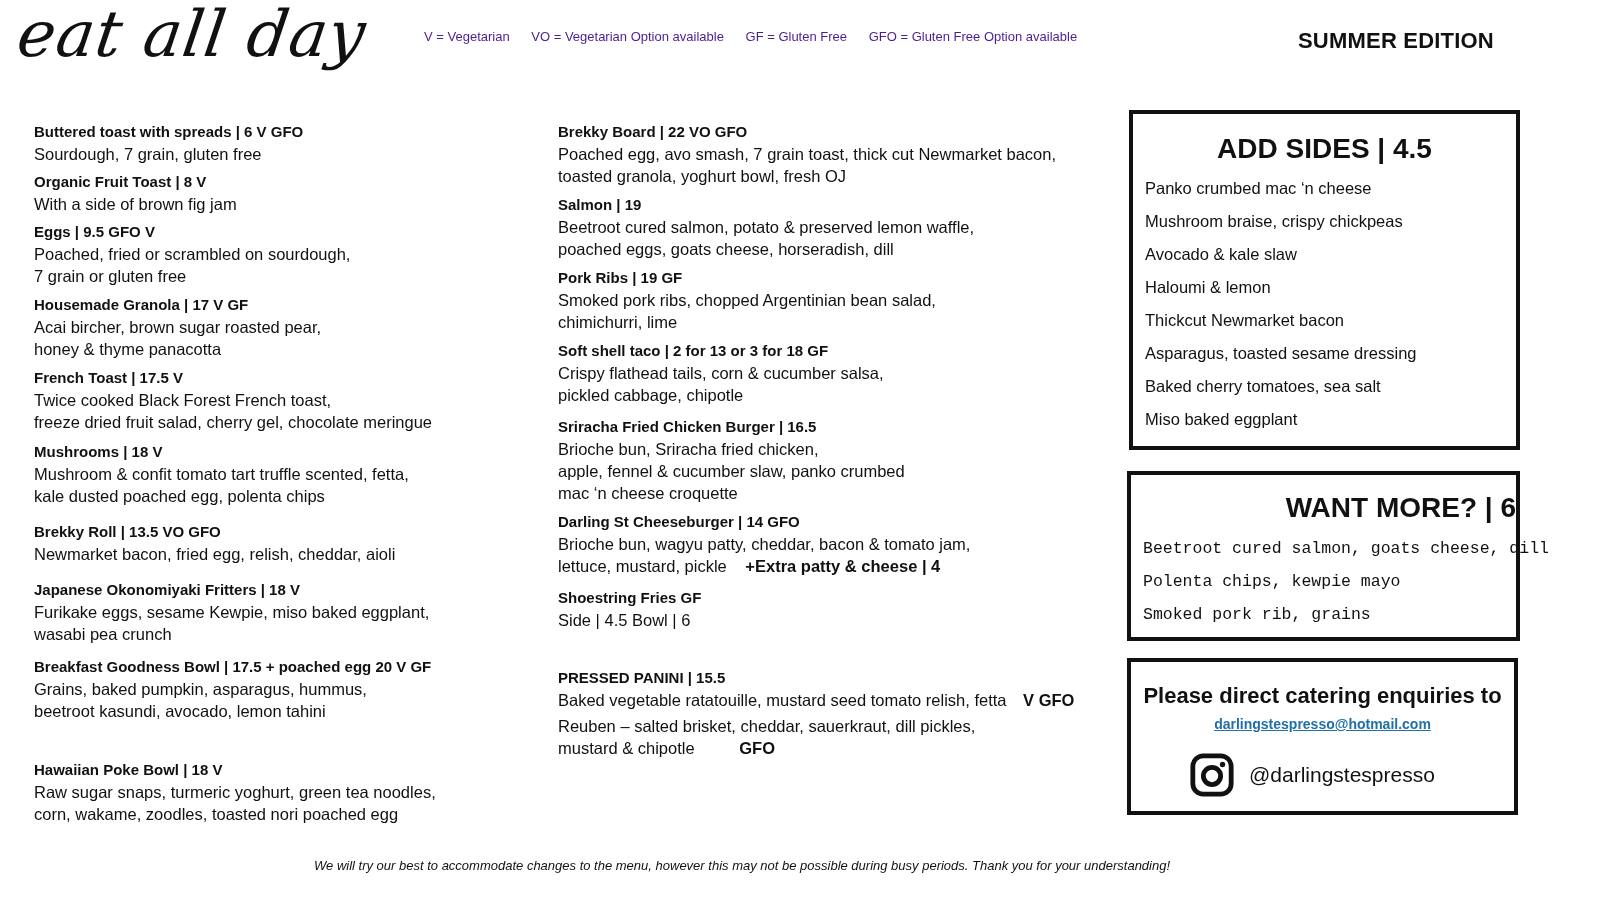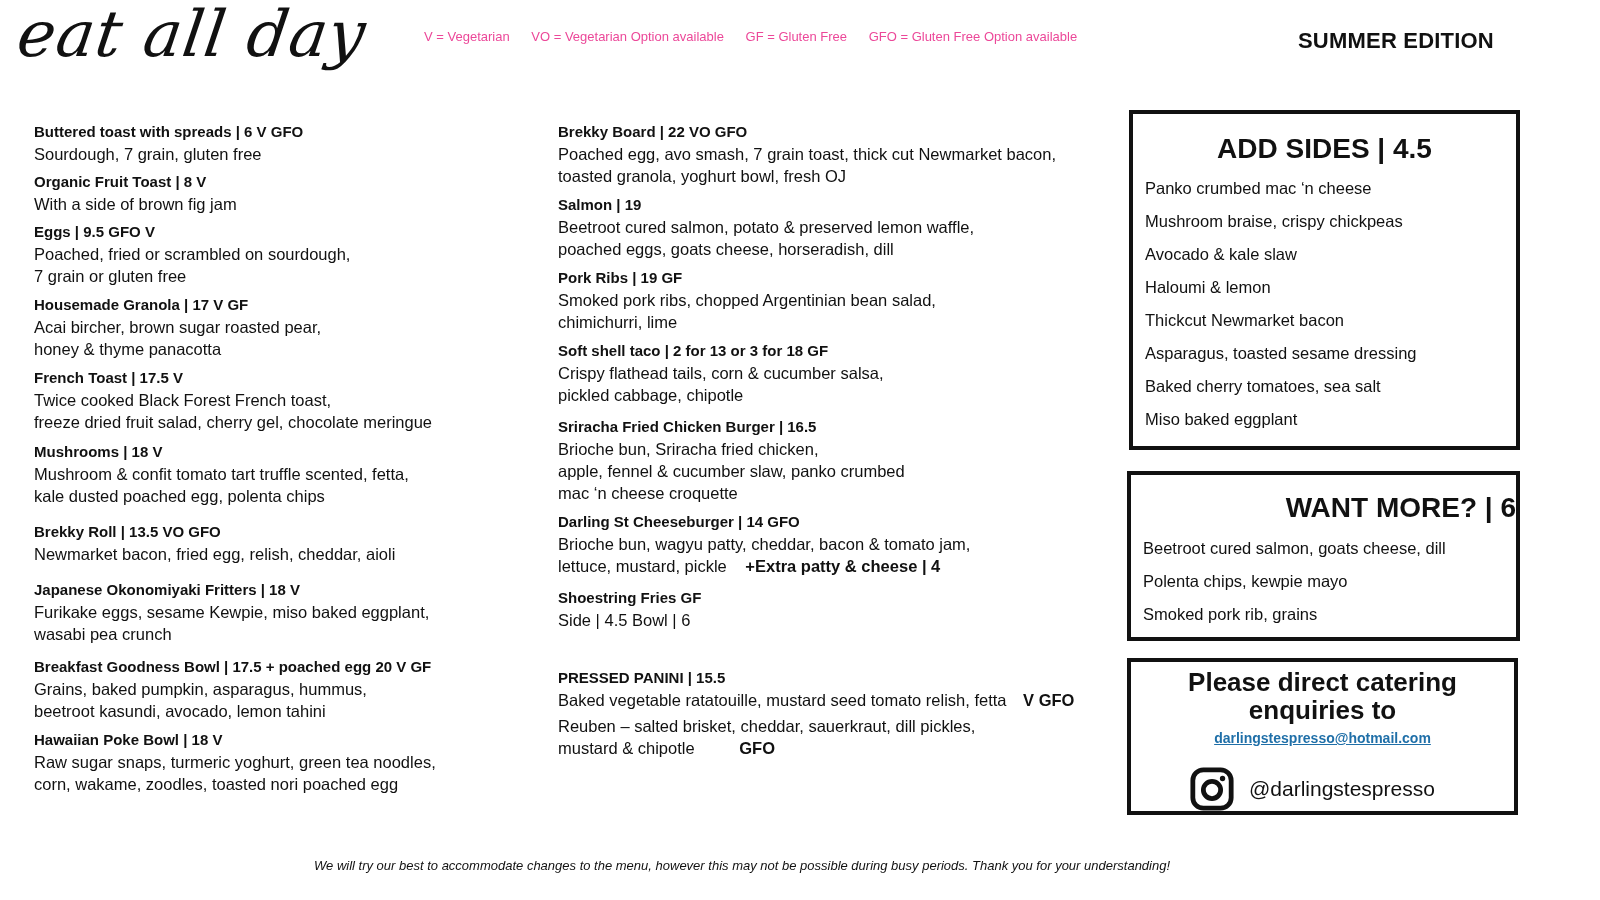--- a/index.html
+++ b/index.html
@@ -25,21 +25,21 @@
       letter-spacing: 1px;
       color: #111;
       line-height: 1;
       transform: skewX(-8deg);
     }
     .legend {
       position: absolute;
       left: 424px;
       top: 29px;
       font-size: 13px;
-      color: #ec4899;
+      color: #4c1d95;
       white-space: nowrap;
     }
     .legend span { margin-right: 18px; }
     .edition {
       position: absolute;
       left: 1298px;
       top: 28px;
       font-size: 22px;
       font-weight: bold;
       letter-spacing: 0.2px;
@@ -87,27 +87,27 @@
       list-style: none;
       margin: 0;
       padding: 0 0 0 12px;
     }
     .box li {
       font-size: 16.5px;
       line-height: 33px;
       white-space: nowrap;
     }
     .box-sides ul { margin-top: 6px; }
-    .box-more ul { margin-top: 7px; }
+    .box-more ul { margin-top: 7px; font-family: Liberation Mono, monospace; }
     .contact-line {
       text-align: center;
-      font-size: 26px;
+      font-size: 22px;
       font-weight: bold;
       line-height: 28px;
-      margin-top: 6px;
+      margin-top: 20px;
     }
     .contact-email {
       display: block;
       text-align: center;
       font-size: 14px;
       font-weight: bold;
       line-height: 28px;
       color: #1f6fa8;
       text-decoration: underline;
     }
@@ -186,21 +186,21 @@
   <div class="item" style="top:458px">
     <div class="title">Japanese Okonomiyaki Fritters |  18   V</div>
     <div class="desc">Furikake eggs, sesame Kewpie, miso baked eggplant,</div>
     <div class="desc">wasabi pea crunch</div>
   </div>
   <div class="item" style="top:535px">
     <div class="title">Breakfast Goodness Bowl  |  17.5    + poached egg  20     V    GF</div>
     <div class="desc">Grains, baked pumpkin, asparagus, hummus,</div>
     <div class="desc">beetroot kasundi, avocado, lemon tahini</div>
   </div>
-  <div class="item" style="top:608px">
+  <div class="item" style="top:638px">
     <div class="title">Hawaiian Poke Bowl |  18   V</div>
     <div class="desc">Raw sugar snaps, turmeric yoghurt, green tea noodles,</div>
     <div class="desc">corn, wakame, zoodles, toasted nori poached egg</div>
   </div>
 </div>
 
 <div class="col col-mid">
   <div class="item" style="top:0px">
     <div class="title">Brekky Board  |  22   VO   GFO</div>
     <div class="desc">Poached egg, avo smash, 7 grain toast, thick cut Newmarket bacon,</div>

